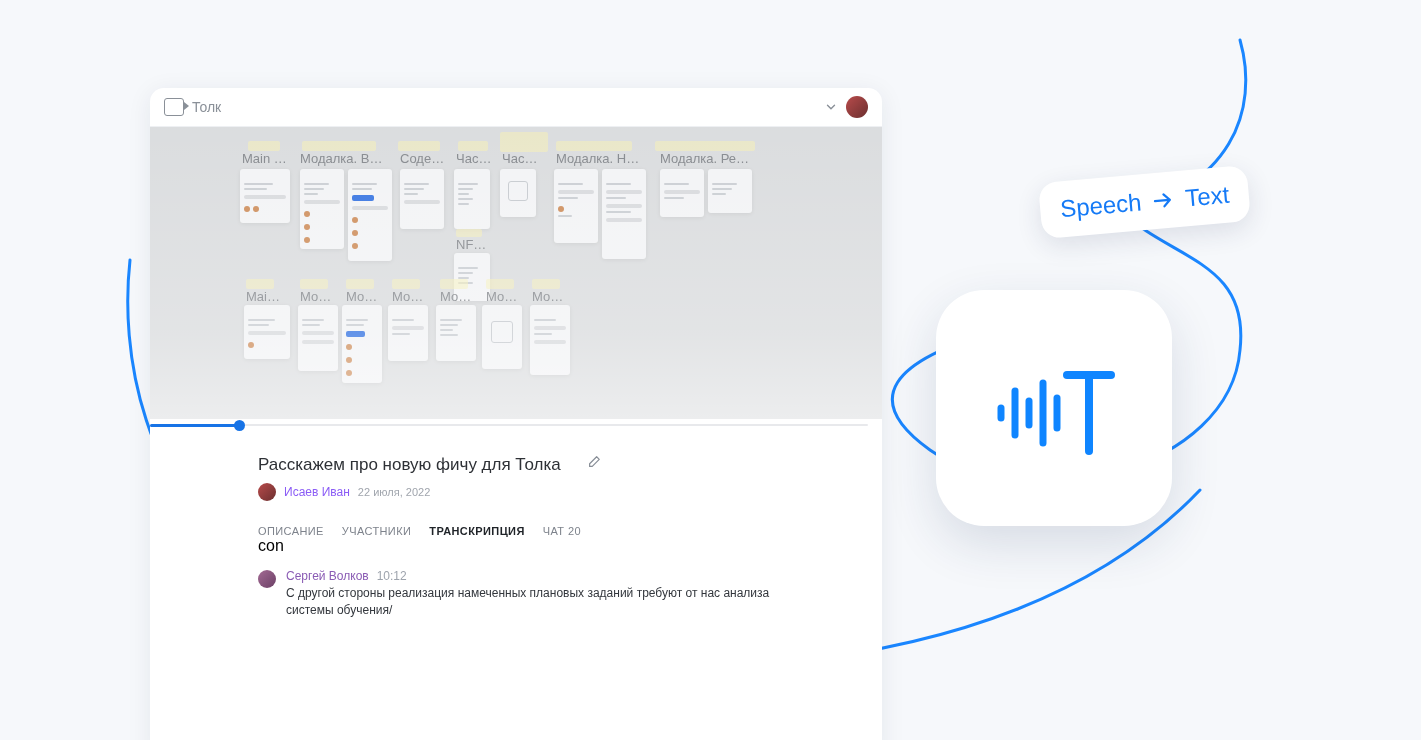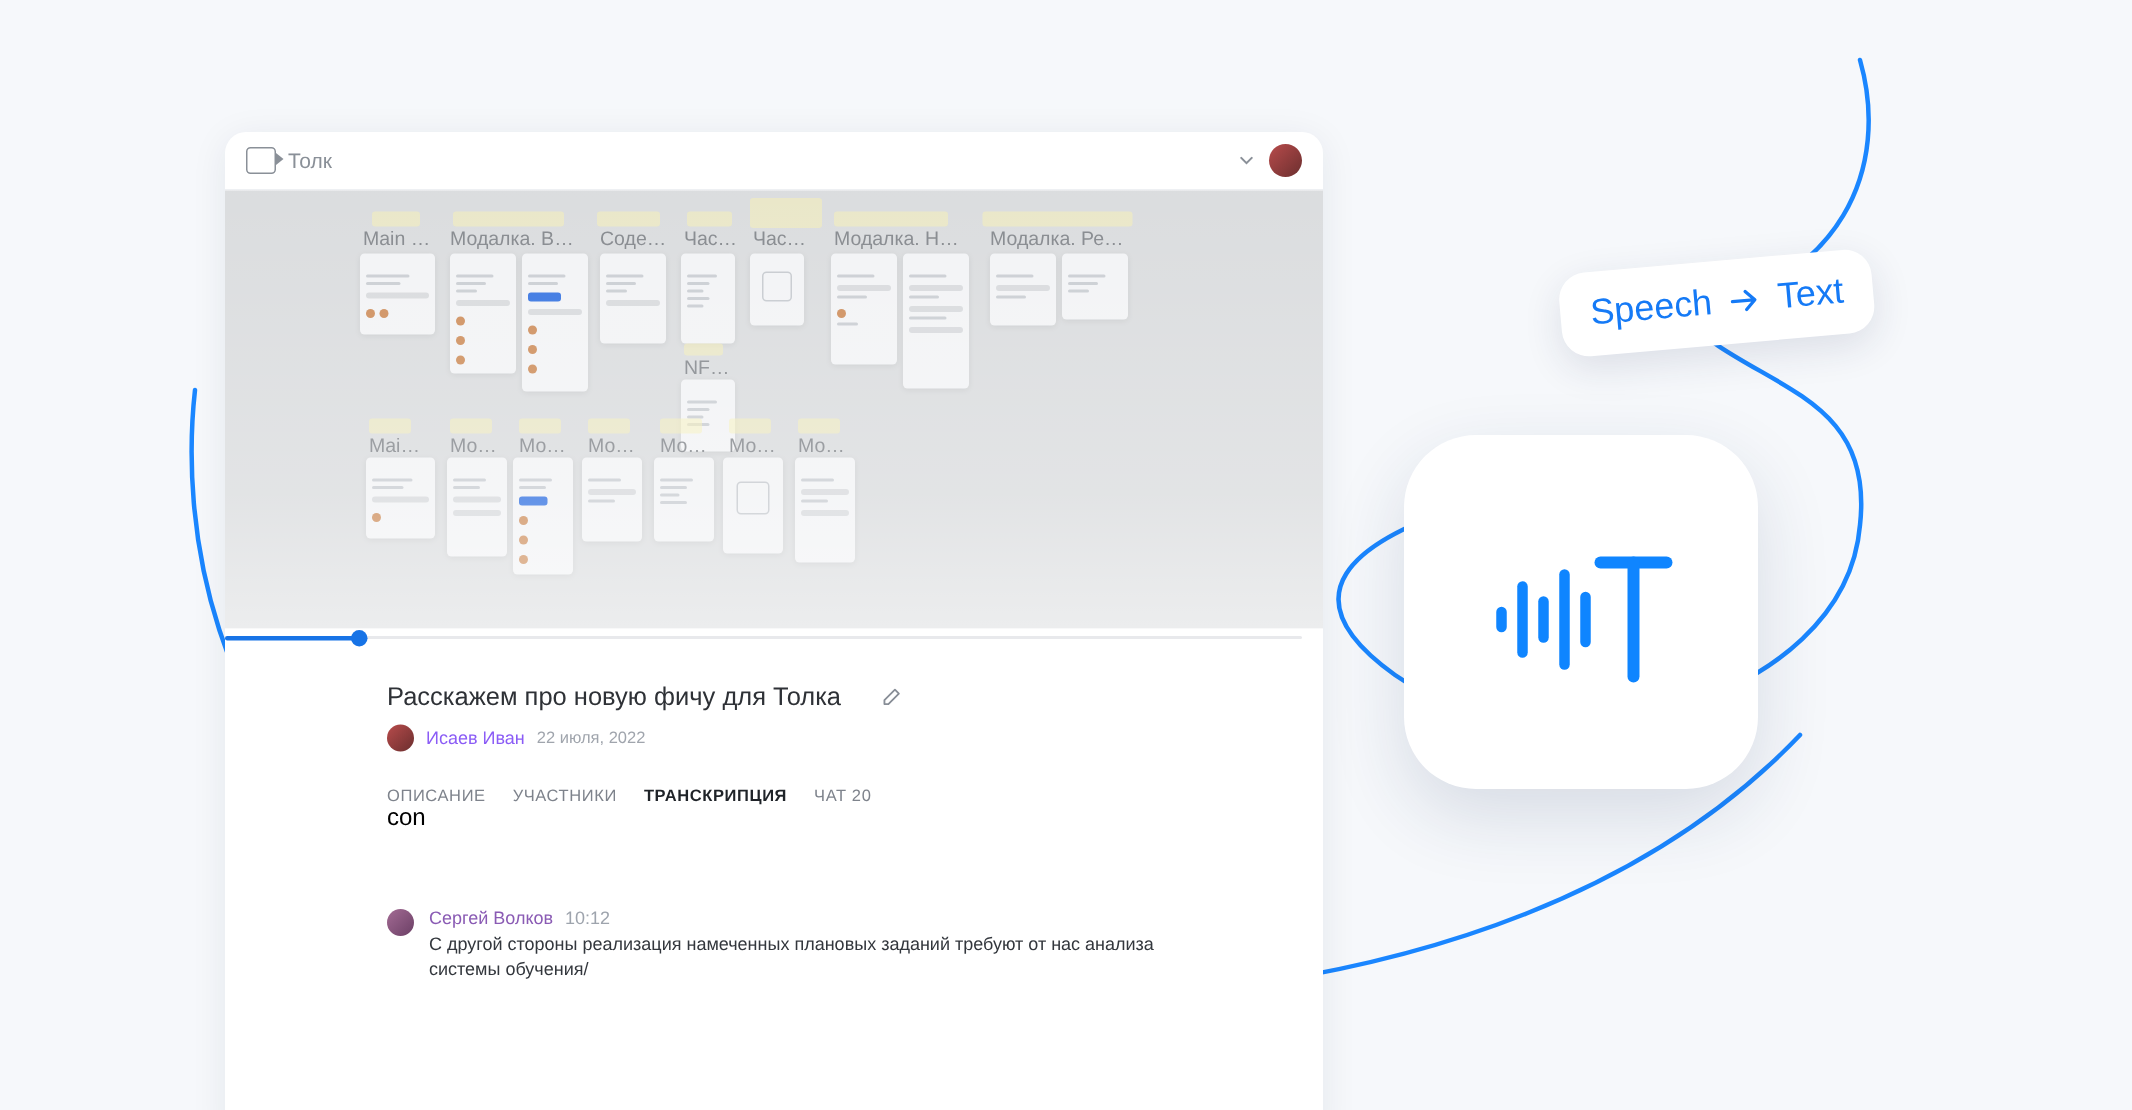--- a/index.html
+++ b/index.html
@@ -116,34 +116,34 @@
   .progress-thumb{
     position:absolute;left:84px;top:1px;width:11px;height:11px;background:#1773e6;border-radius:50%;
   }
 
   
   .details{
     padding:22px 108px 0 108px;
     flex:1;
     overflow:hidden;
   }
-  .rec-title-row{display:flex;align-items:center;gap:26px;}
+  .rec-title-row{display:flex;align-items:flex-start;gap:26px;}
   .rec-title{font-size:17px;color:#2e3136;font-weight:500;}
   .edit-icon{width:14px;height:14px;color:#888e97;}
   .meta-row{display:flex;align-items:center;gap:8px;margin-top:8px;}
   .meta-name{font-size:12px;color:#8b5cf6;}
   .meta-date{font-size:11px;color:#a0a5ad;}
   .small-avatar{width:18px;height:18px;border-radius:50%;background:linear-gradient(135deg,#b84b4b,#6b2f2f);}
 
   .tabs{display:flex;gap:18px;margin-top:24px;text-align:center;}
   .tab{font-size:11px;letter-spacing:.4px;color:#7e838c;cursor:pointer;text-transform:uppercase;}
   .tab.active{color:#1f2328;font-weight:600;}
 
   .transcript{margin-top:14px;display:flex;flex-direction:column;gap:14px;}
-  .t-entry{display:flex;gap:10px;margin-top:36px;}
+  .t-entry{display:flex;gap:10px;}
   .t-avatar{width:18px;height:18px;border-radius:50%;flex:none;margin-top:1px;}
   .av1{background:linear-gradient(135deg,#a36b94,#6b3f65);}
   .t-body{flex:1;}
   .t-head{display:flex;gap:8px;align-items:baseline;}
   .t-name{font-size:12px;font-weight:500;}
   .t-time{font-size:12px;color:#9ea4ad;}
   .c1{color:#8a5bb4;}
   .t-text{font-size:12px;color:#33373d;margin-top:2px;line-height:1.4;}
 
   

